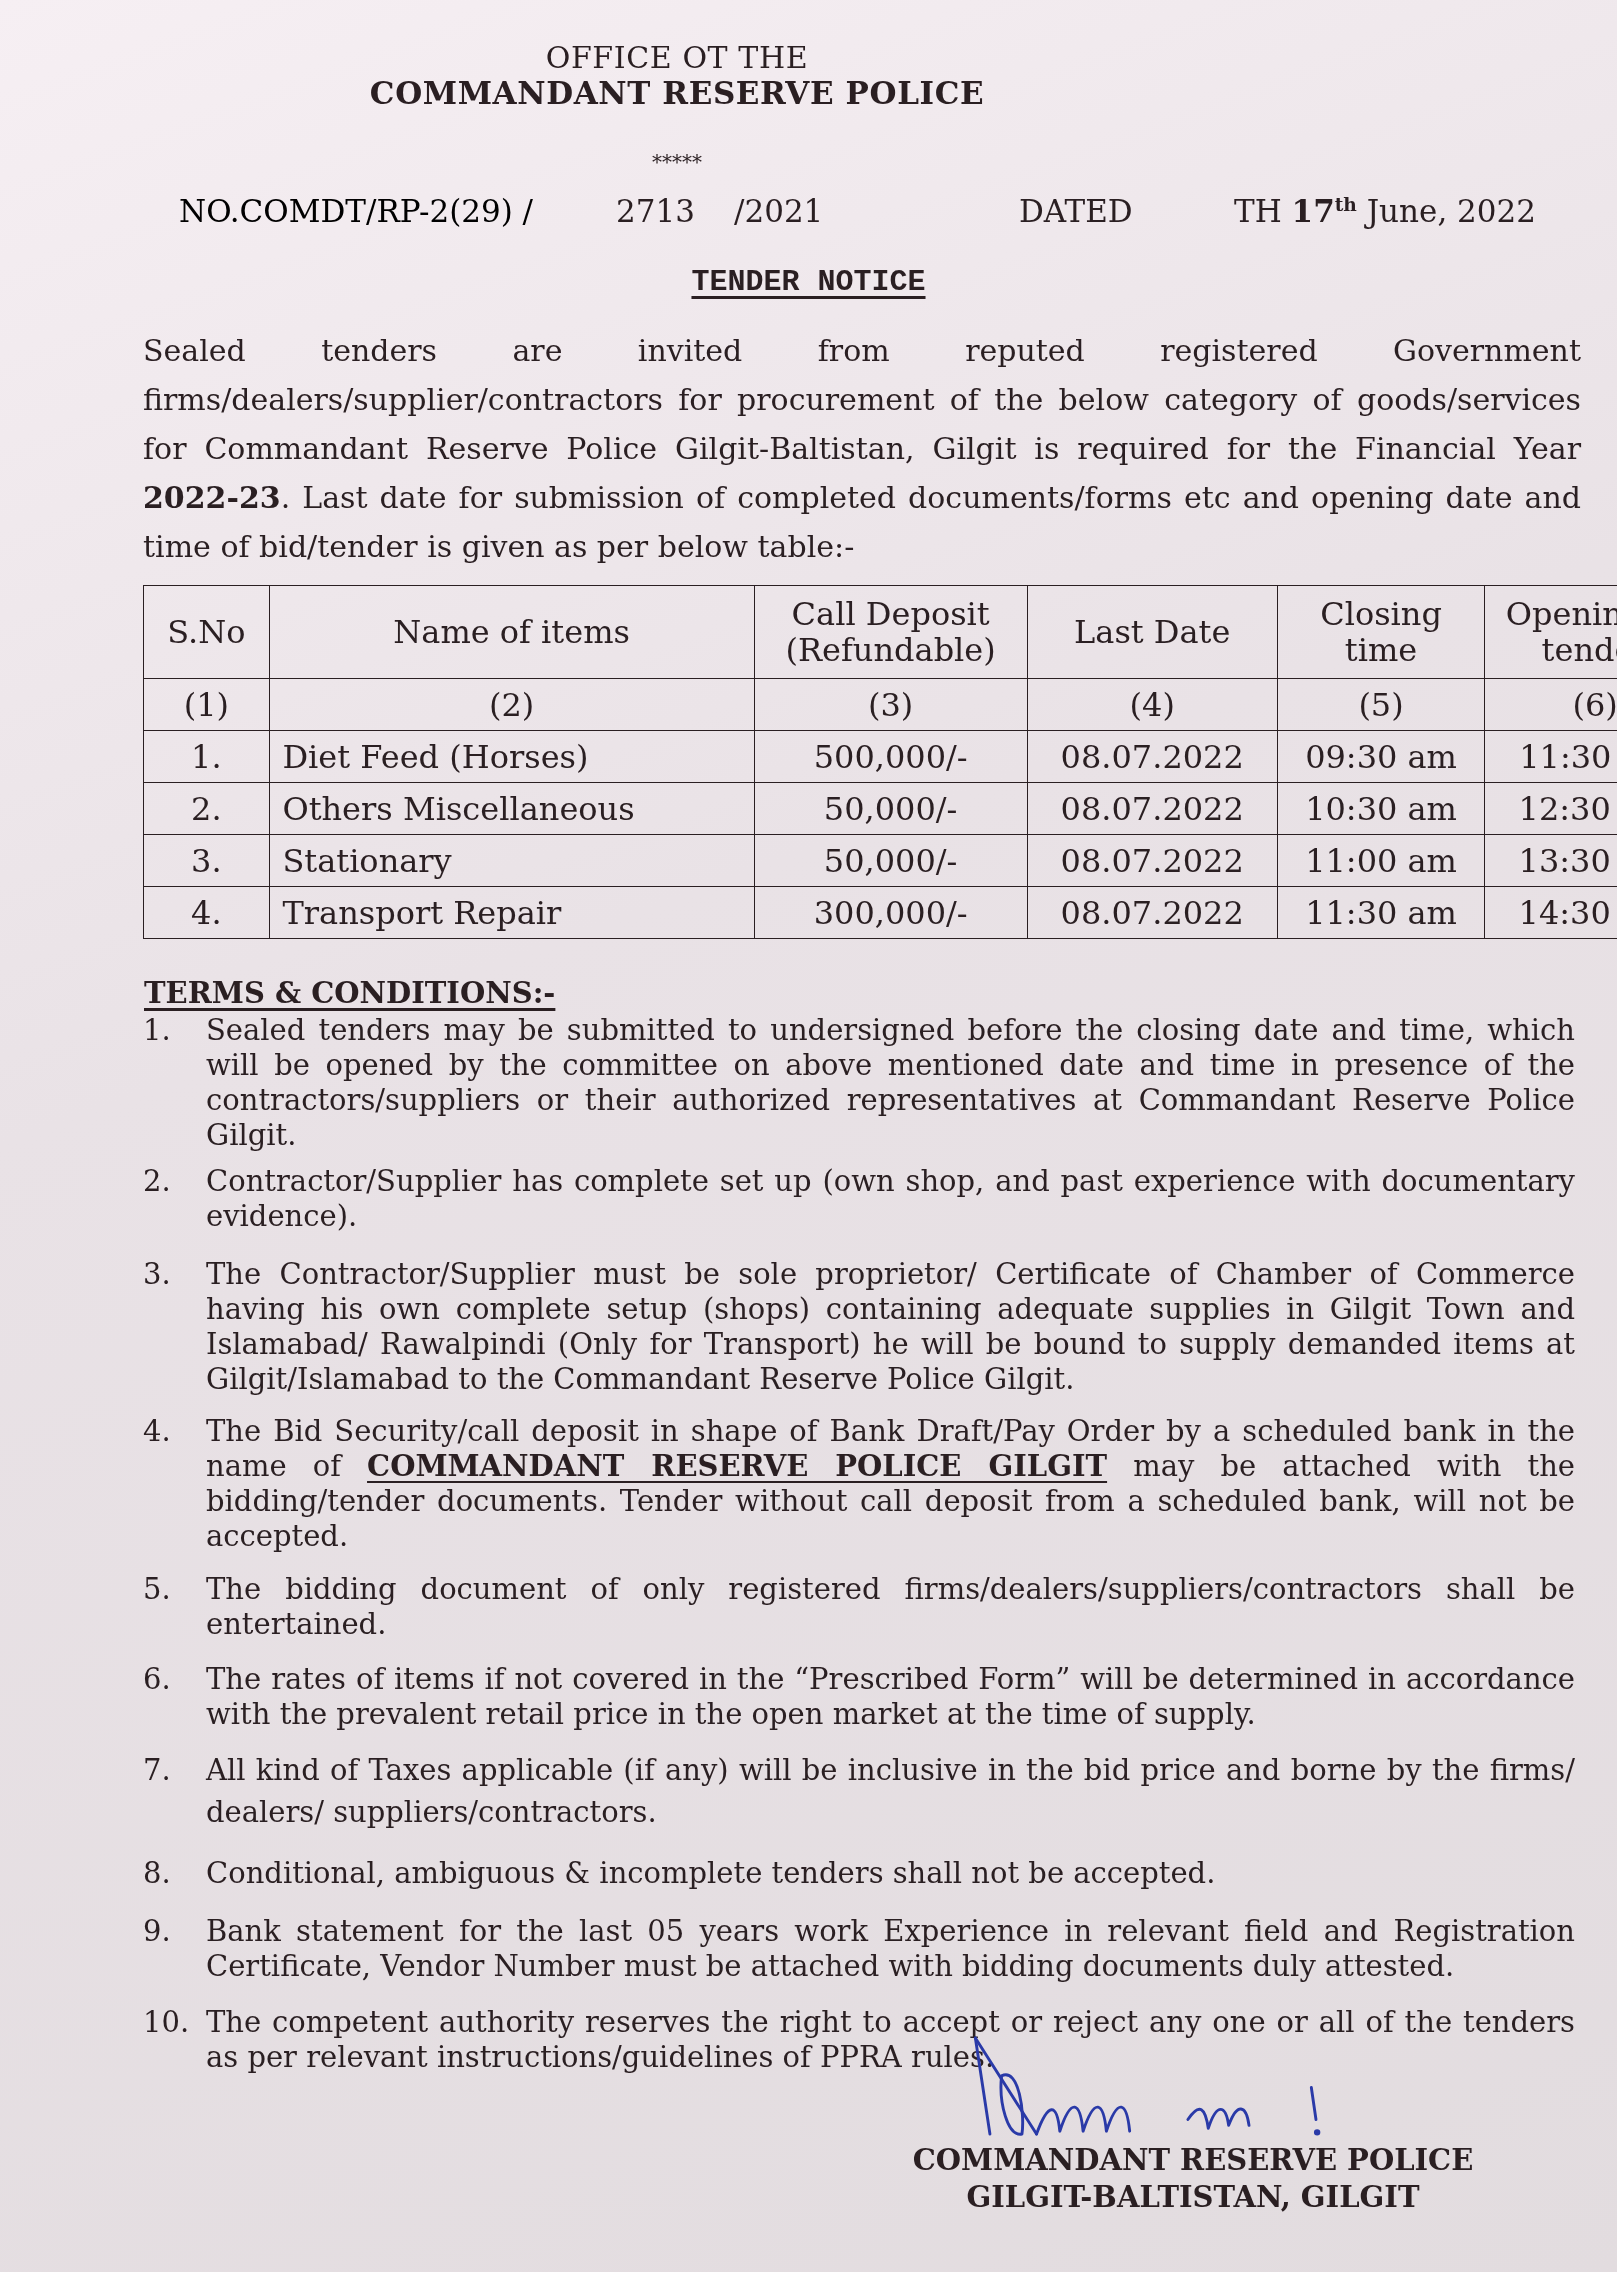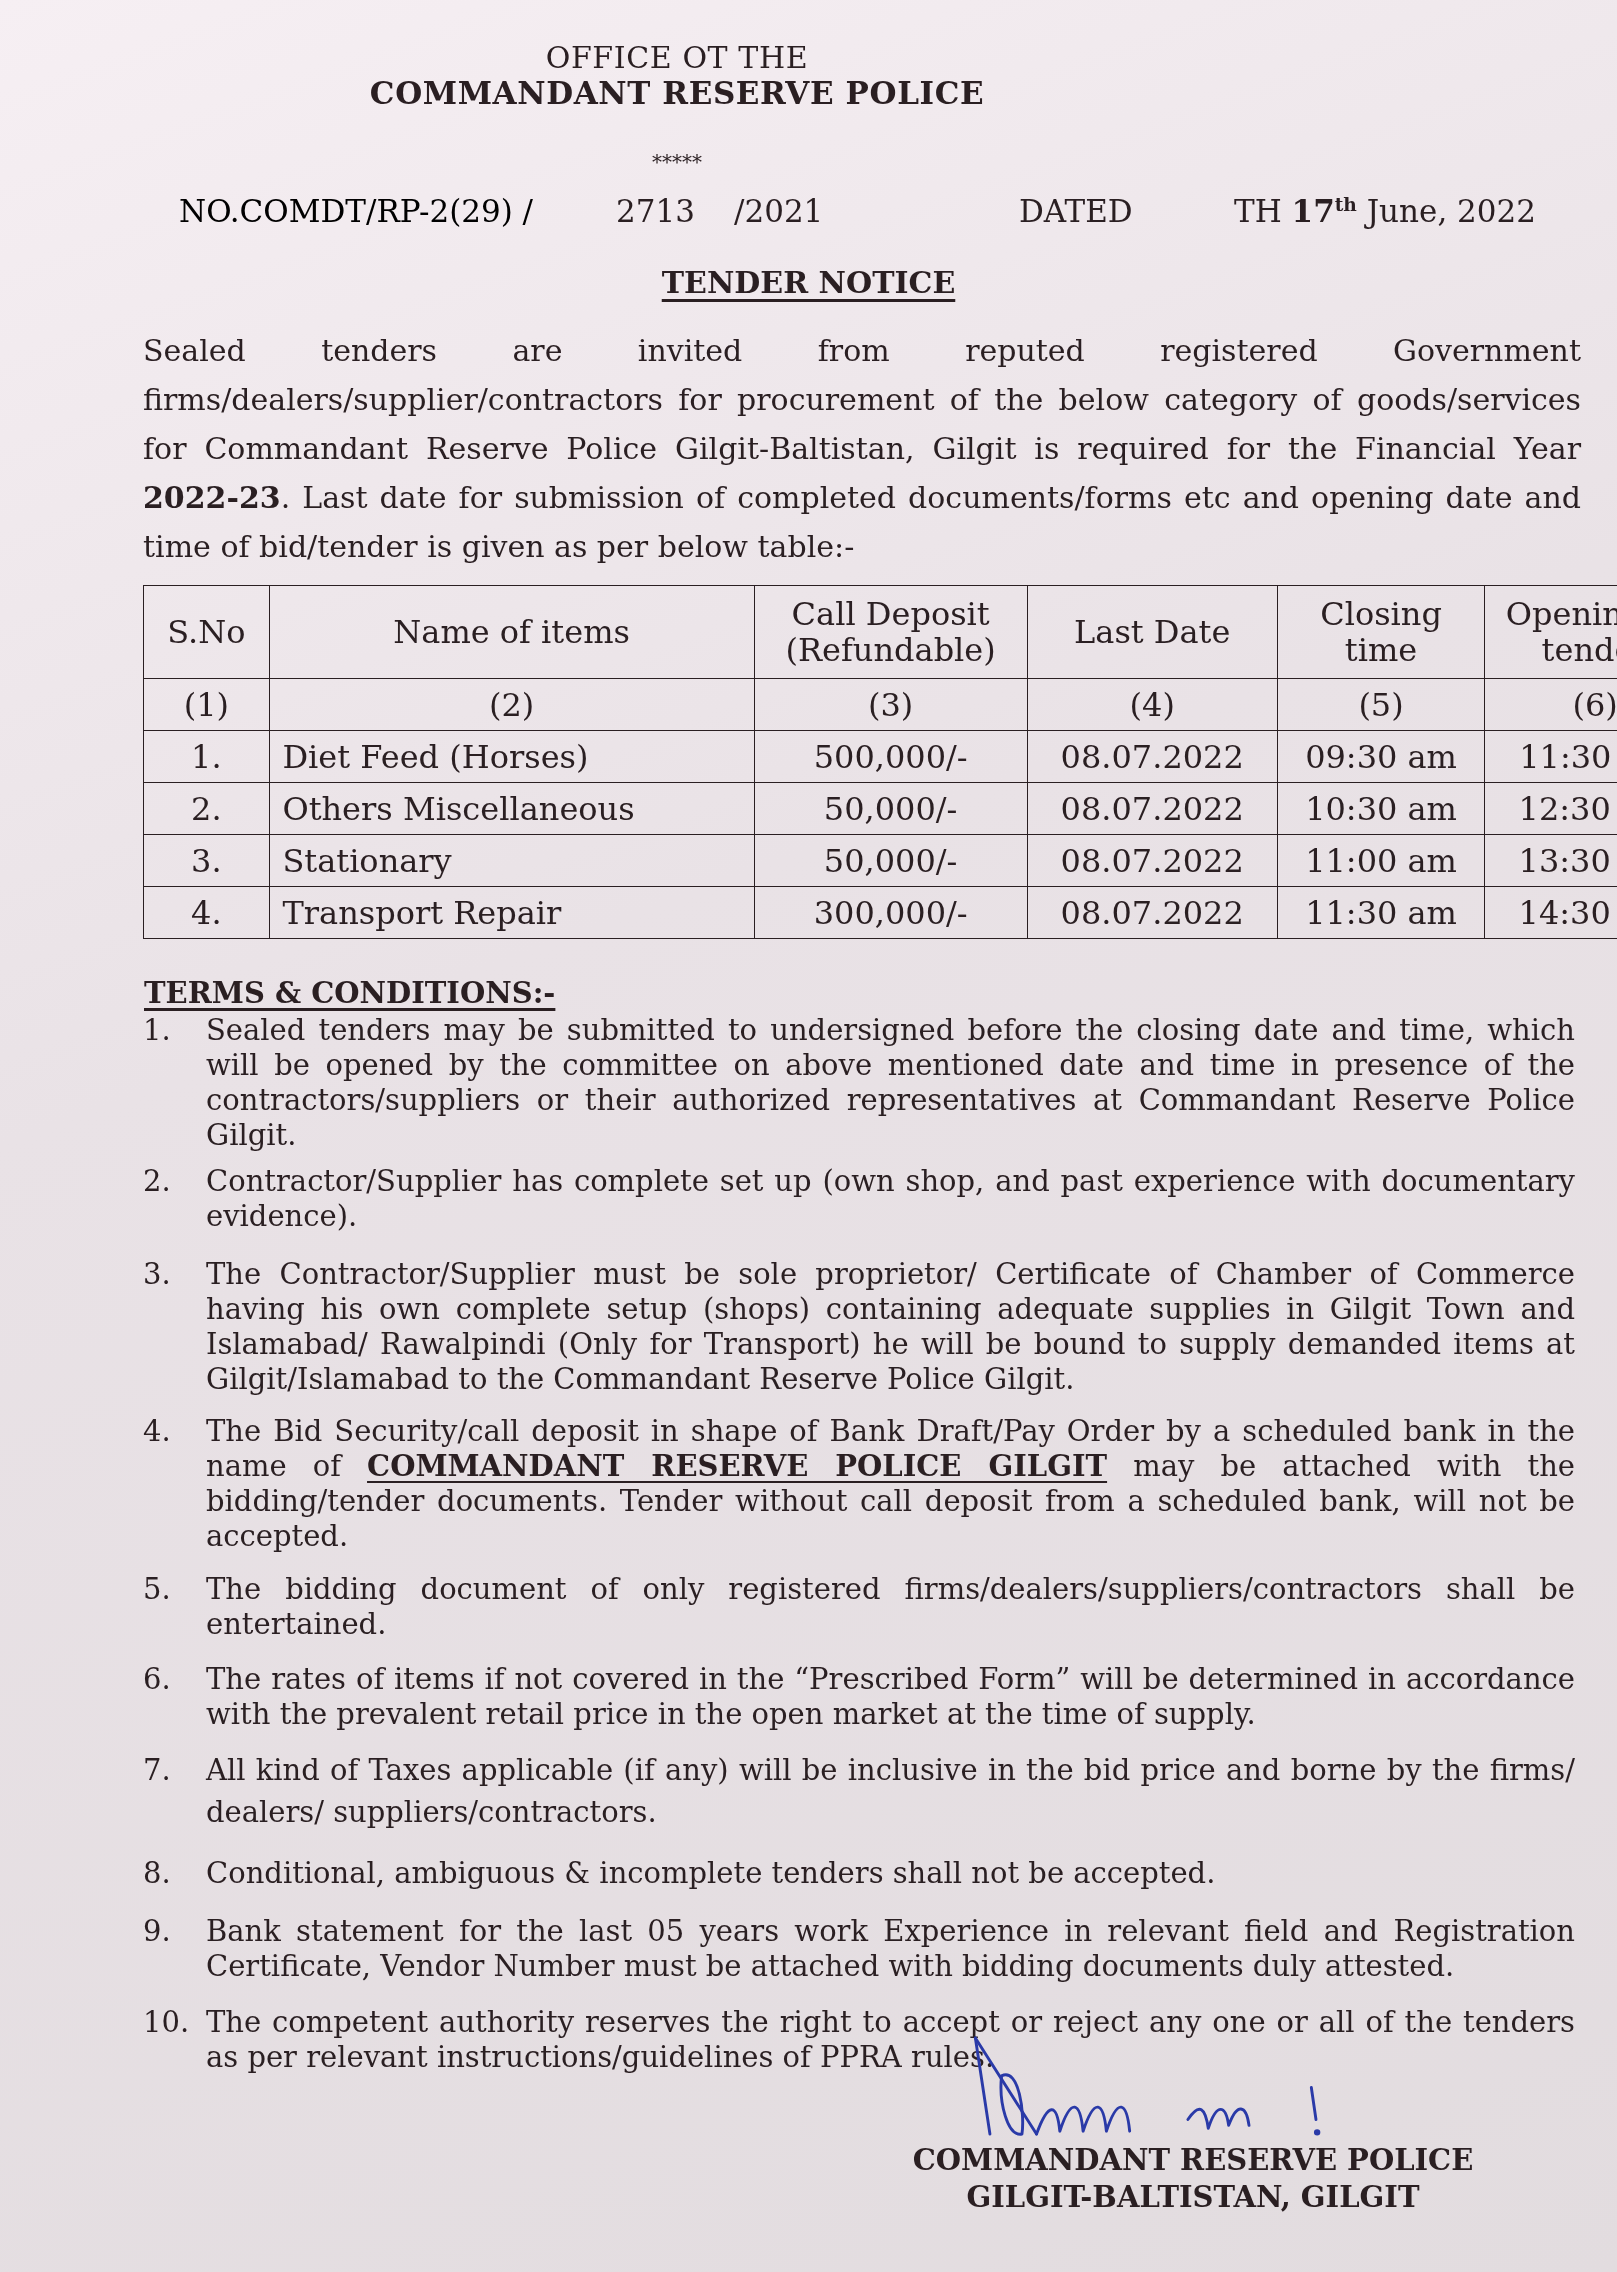--- a/index.html
+++ b/index.html
@@ -17,21 +17,21 @@
   .h-line3 { top: 114px; font-size: 30px; }
   .h-stars { top: 150px; font-size: 20px; }
   .refline { position: absolute; top: 193px; left: 0; width: 1617px; height: 41px; font-size: 31px; }
   .refline span { position: absolute; top: 0; white-space: nowrap; }
   .ref-no { left: 143px; color: #000000; margin-left: 36px; }
   .ref-num { left: 600px; font-weight: normal; margin-left: 16px; }
   .ref-year { left: 734px; }
   .ref-dated { left: 1019px; }
   .ref-date { left: 1234px; }
   .ref-date sup { font-size: 18.6px; font-weight: bold; }
-  .title { position: absolute; top: 265px; left: 0; width: 1617px; text-align: center; font-size: 30px; font-weight: bold; }
+  .title { position: absolute; top: 265px; left: 0; width: 1617px; text-align: center; font-size: 30px; font-weight: bold; font-family: Liberation Mono, monospace; }
   .title span { text-decoration: underline; text-decoration-thickness: 2.9px; text-underline-offset: 5.8px; }
   .intro {
     position: absolute; top: 326px; left: 143px; width: 1438px;
     font-size: 30px; line-height: 49px; text-align: justify; text-align-last: left;
   }
   .intro .first-line { text-align: justify; text-align-last: justify; display: block; }
   .intro b { font-weight: bold; }
   table.tender {
     position: absolute; top: 585px; left: 143px; width: 1563px;
     border-collapse: collapse; font-size: 32px;

